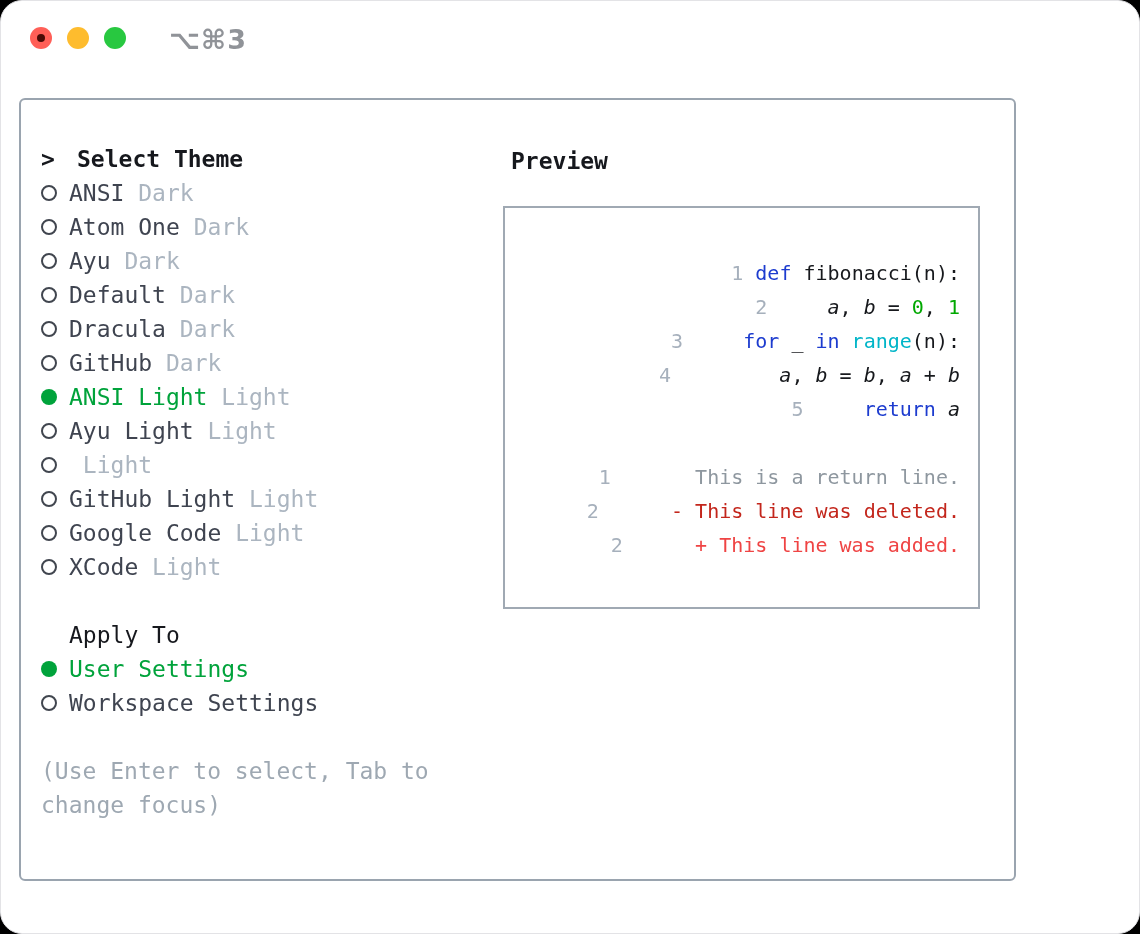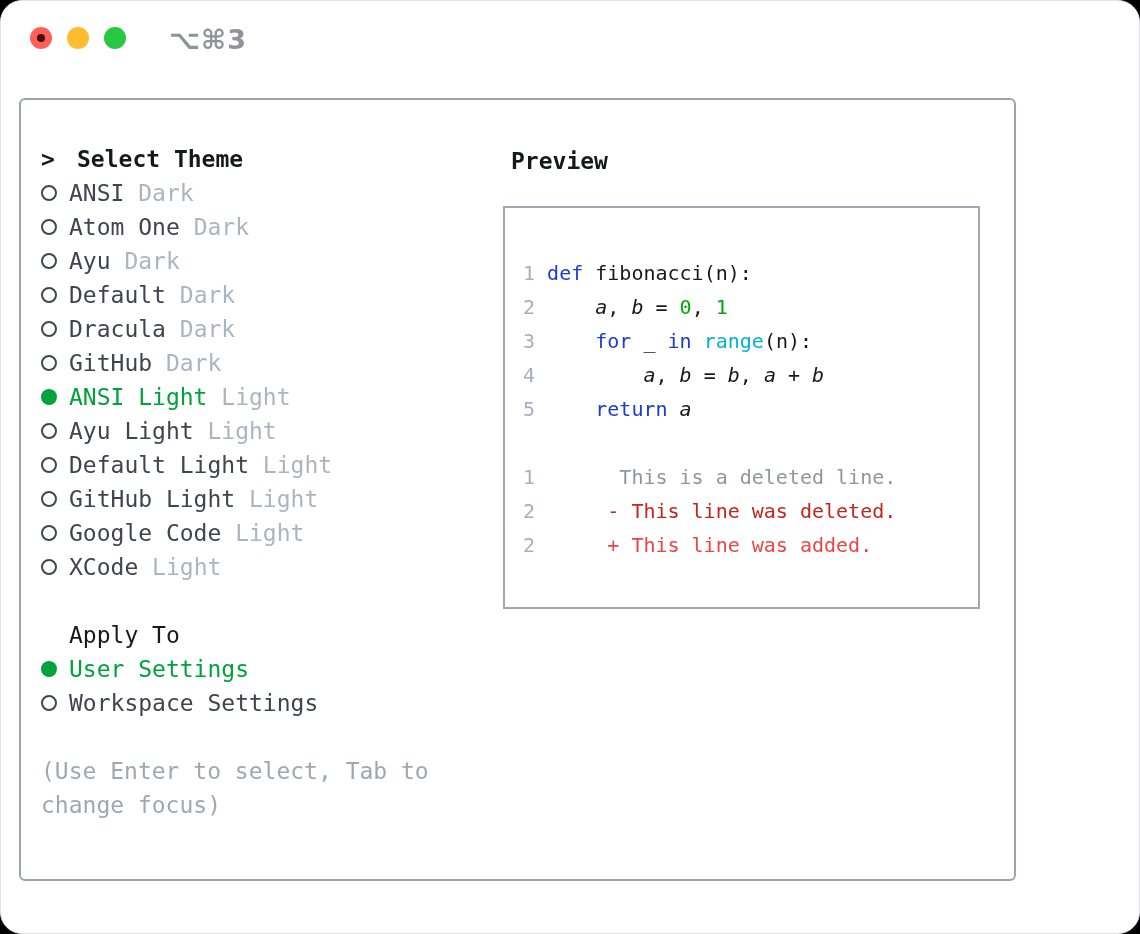--- a/index.html
+++ b/index.html
@@ -41,20 +41,21 @@
   .row.selected .item-name { color: #00a33b; }
   .item-tag { color: #abb5c0; white-space: pre; }
   .spacer { height: 34px; }
   .hint { font-size: 23px; line-height: 34px; color: #9ea8b2; width: 430px; }
 
   
   .previewbox {
     margin-top: 28px; width: 477px; height: 403px;
     border: 2px solid #a0a9b3; background: #fff;
     padding: 48px 18px 0 18px;
+    text-align: right;
   }
   .pline { height: 34px; line-height: 34px; font-size: 20px; white-space: pre; }
   .blank { height: 34px; }
   .lineno { color: #a6b0bc; }
   .tk-plain { color: #17191d; }
   .tk-kw    { color: #1d3ccf; }
   .tk-fn    { color: #00b5c8; }
   .tk-num   { color: #00a800; }
   .tk-var   { color: #17191d; font-style: italic; }
   .tk-ctx   { color: #8e979f; }
@@ -139,21 +140,20 @@
             <span class="slot">
               <span class="bullet"></span>
             </span>
             <span class="item-name">Ayu Light</span>
             <span class="item-tag"> Light</span>
           </div>
           <div class="row">
             <span class="slot">
               <span class="bullet"></span>
             </span>
-            <span class="item-name">Default Light</span>
             <span class="item-tag"> Light</span>
           </div>
           <div class="row">
             <span class="slot">
               <span class="bullet"></span>
             </span>
             <span class="item-name">GitHub Light</span>
             <span class="item-tag"> Light</span>
           </div>
           <div class="row">
@@ -204,21 +204,21 @@
       <div class="previewbox">
         <div id="codeLines">
             <div class="pline"><span class="lineno">1</span><span class="tk-plain"> </span><span class="tk-kw">def</span><span class="tk-plain"> fibonacci(n):</span></div>
             <div class="pline"><span class="lineno">2</span><span class="tk-plain">     </span><span class="tk-var">a</span><span class="tk-plain">, </span><span class="tk-var">b</span><span class="tk-plain"> = </span><span class="tk-num">0</span><span class="tk-plain">, </span><span class="tk-num">1</span></div>
             <div class="pline"><span class="lineno">3</span><span class="tk-plain">     </span><span class="tk-kw">for</span><span class="tk-plain"> _ </span><span class="tk-kw">in</span><span class="tk-plain"> </span><span class="tk-fn">range</span><span class="tk-plain">(n):</span></div>
             <div class="pline"><span class="lineno">4</span><span class="tk-plain">         </span><span class="tk-var">a</span><span class="tk-plain">, </span><span class="tk-var">b</span><span class="tk-plain"> = </span><span class="tk-var">b</span><span class="tk-plain">, </span><span class="tk-var">a</span><span class="tk-plain"> + </span><span class="tk-var">b</span></div>
             <div class="pline"><span class="lineno">5</span><span class="tk-plain">     </span><span class="tk-kw">return</span><span class="tk-plain"> </span><span class="tk-var">a</span></div>
           </div>
         <div class="blank"></div>
         <div id="diffLines">
-            <div class="pline"><span class="lineno">1</span><span class="tk-ctx">       This is a deleted line.</span></div>
+            <div class="pline"><span class="lineno">1</span><span class="tk-ctx">       This is a return line.</span></div>
             <div class="pline"><span class="lineno">2</span><span class="tk-del">      - This line was deleted.</span></div>
             <div class="pline"><span class="lineno">2</span><span class="tk-add">      + This line was added.</span></div>
           </div>
       </div>
     </div>
 
   </div>
 </div>
 
 </body></html>

